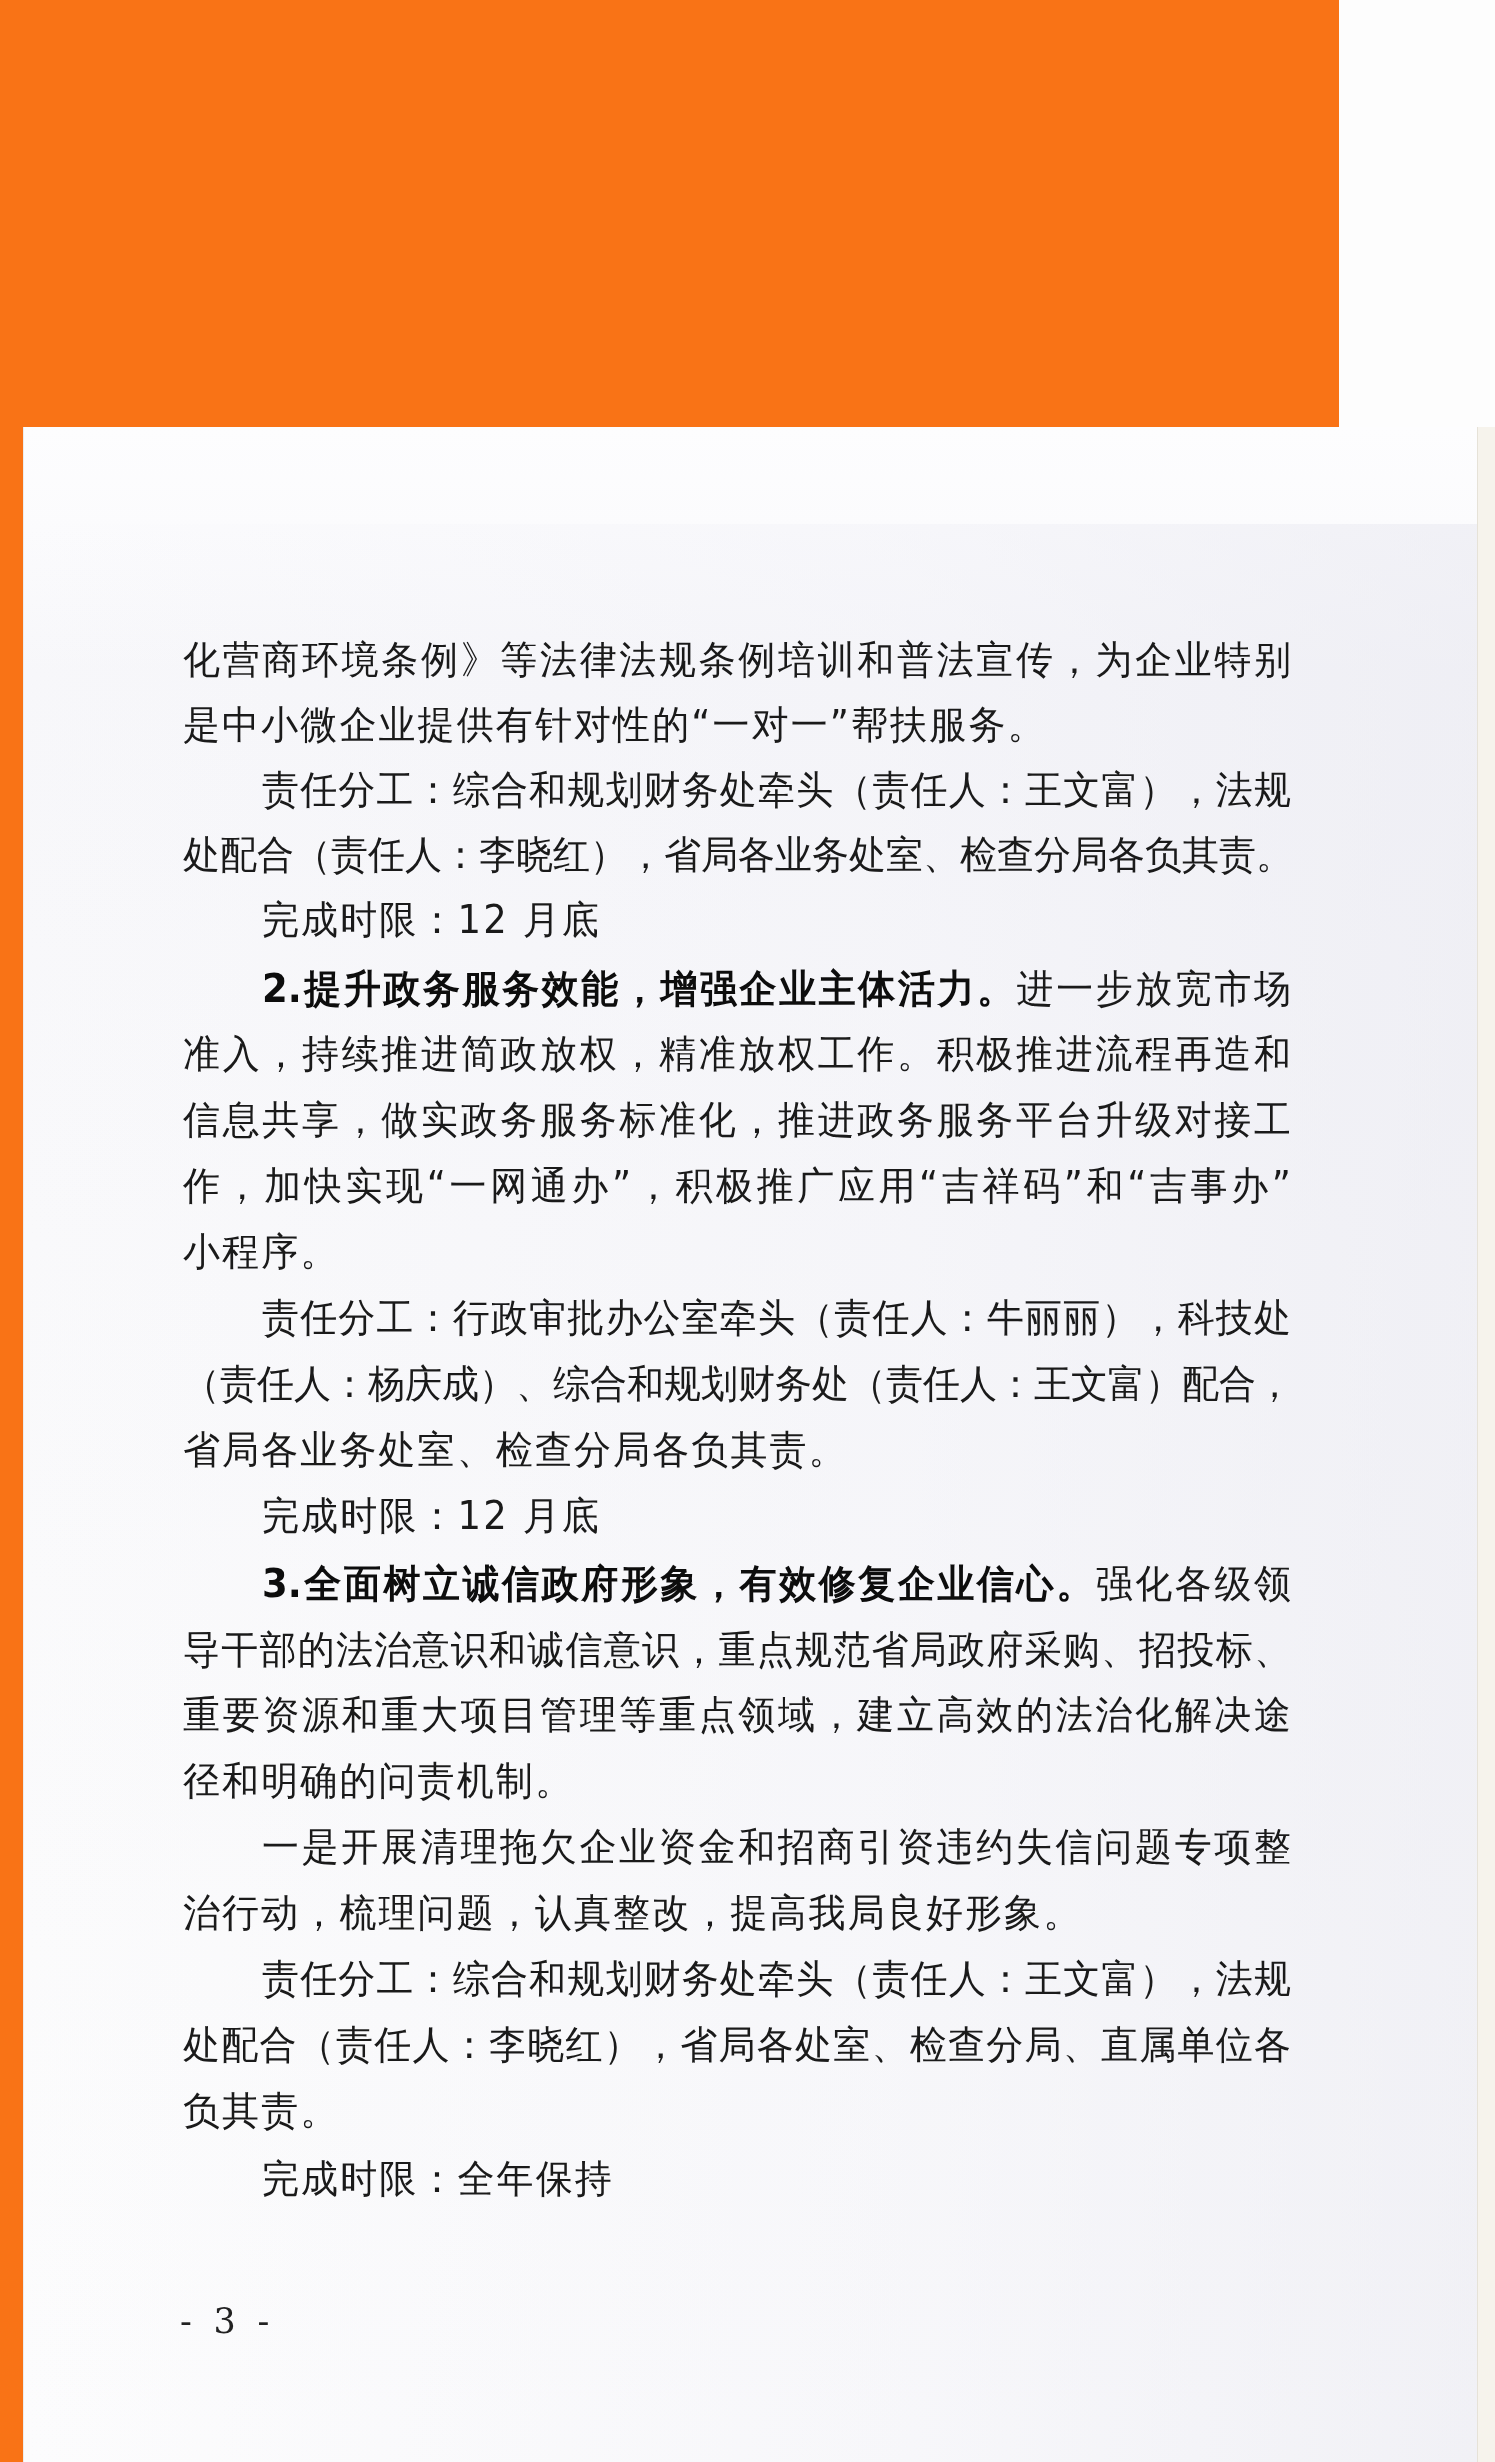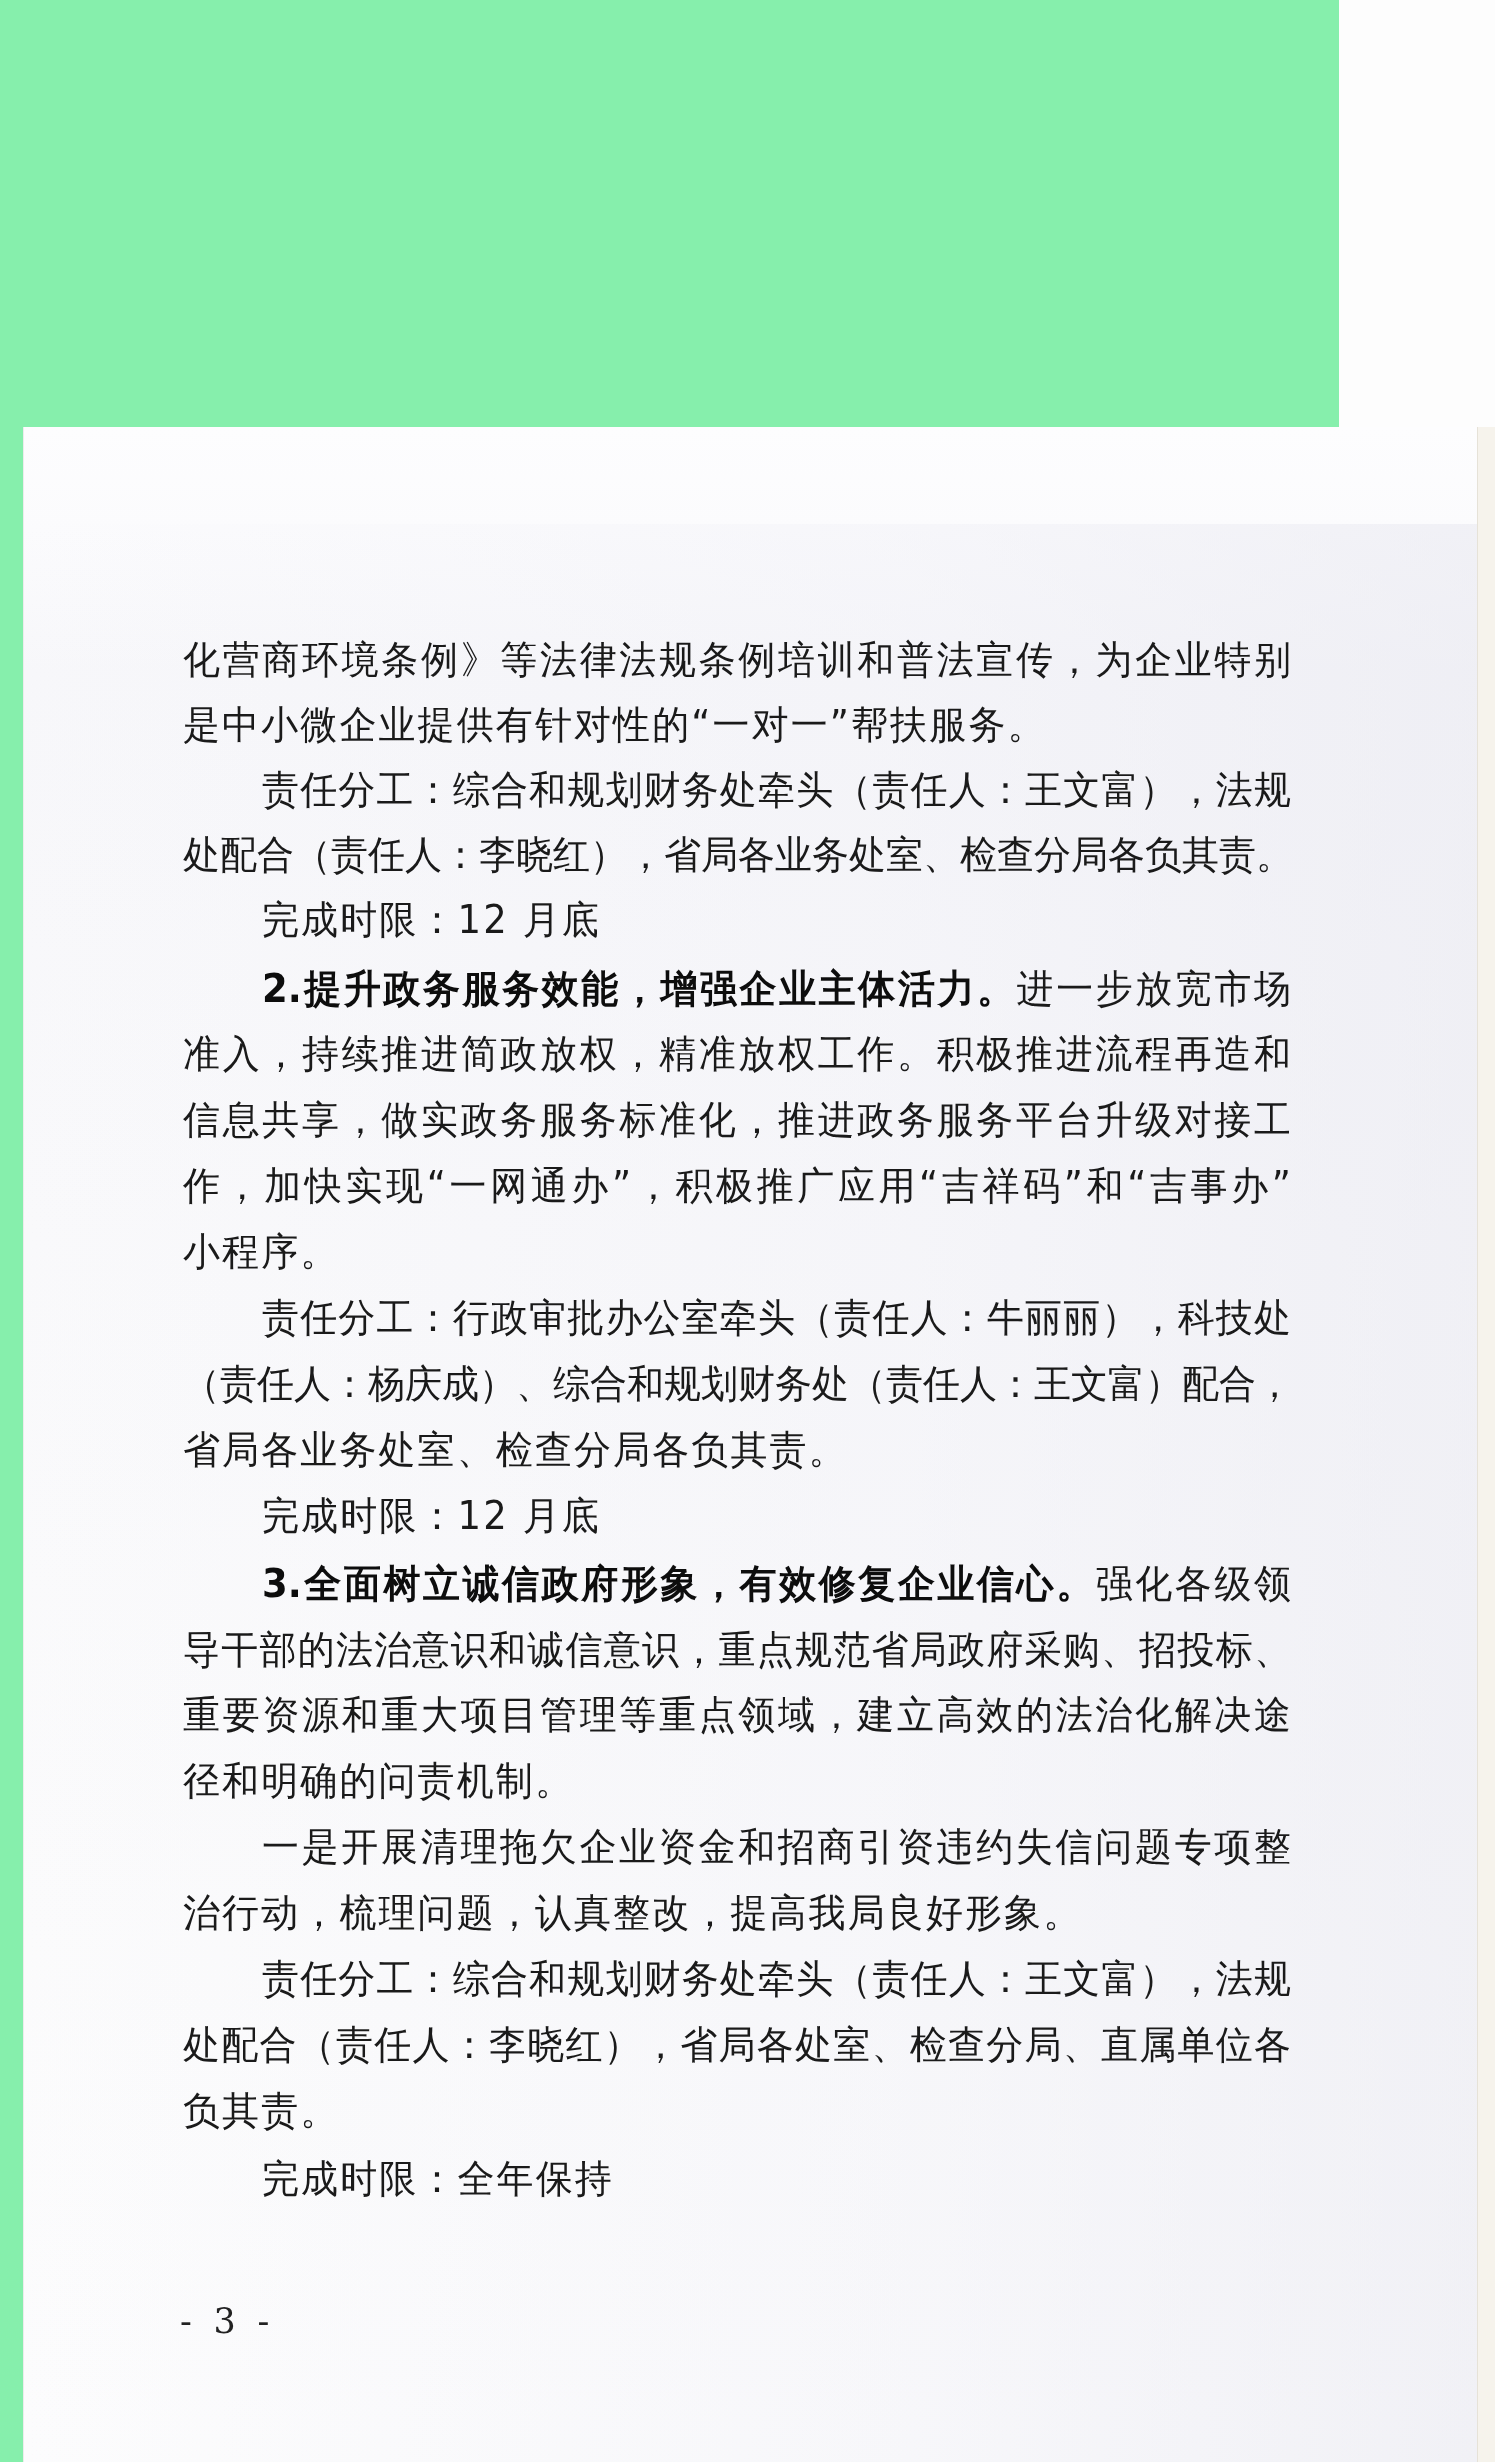--- a/index.html
+++ b/index.html
@@ -7,21 +7,21 @@
     padding: 0;
     width: 1495px;
     height: 2462px;
     background: #fdfdfd;
     overflow: hidden;
   }
   .canvas {
     position: relative;
     width: 1339px;
     height: 2462px;
-    background: #86efac;
+    background: #f97316;
   }
   .scan-page {
     position: absolute;
     left: 23px;
     top: 427px;
     width: 1455px;
     height: 2036px;
     background: linear-gradient(180deg, #fdfdfe 0%, #fbfbfd 5%, #f7f7fa 12%, #f9f9fb 40%, #fbfbfc 75%, #fcfcfd 100%);
     border-left: 1.8px solid #ececec;
     box-sizing: border-box;

